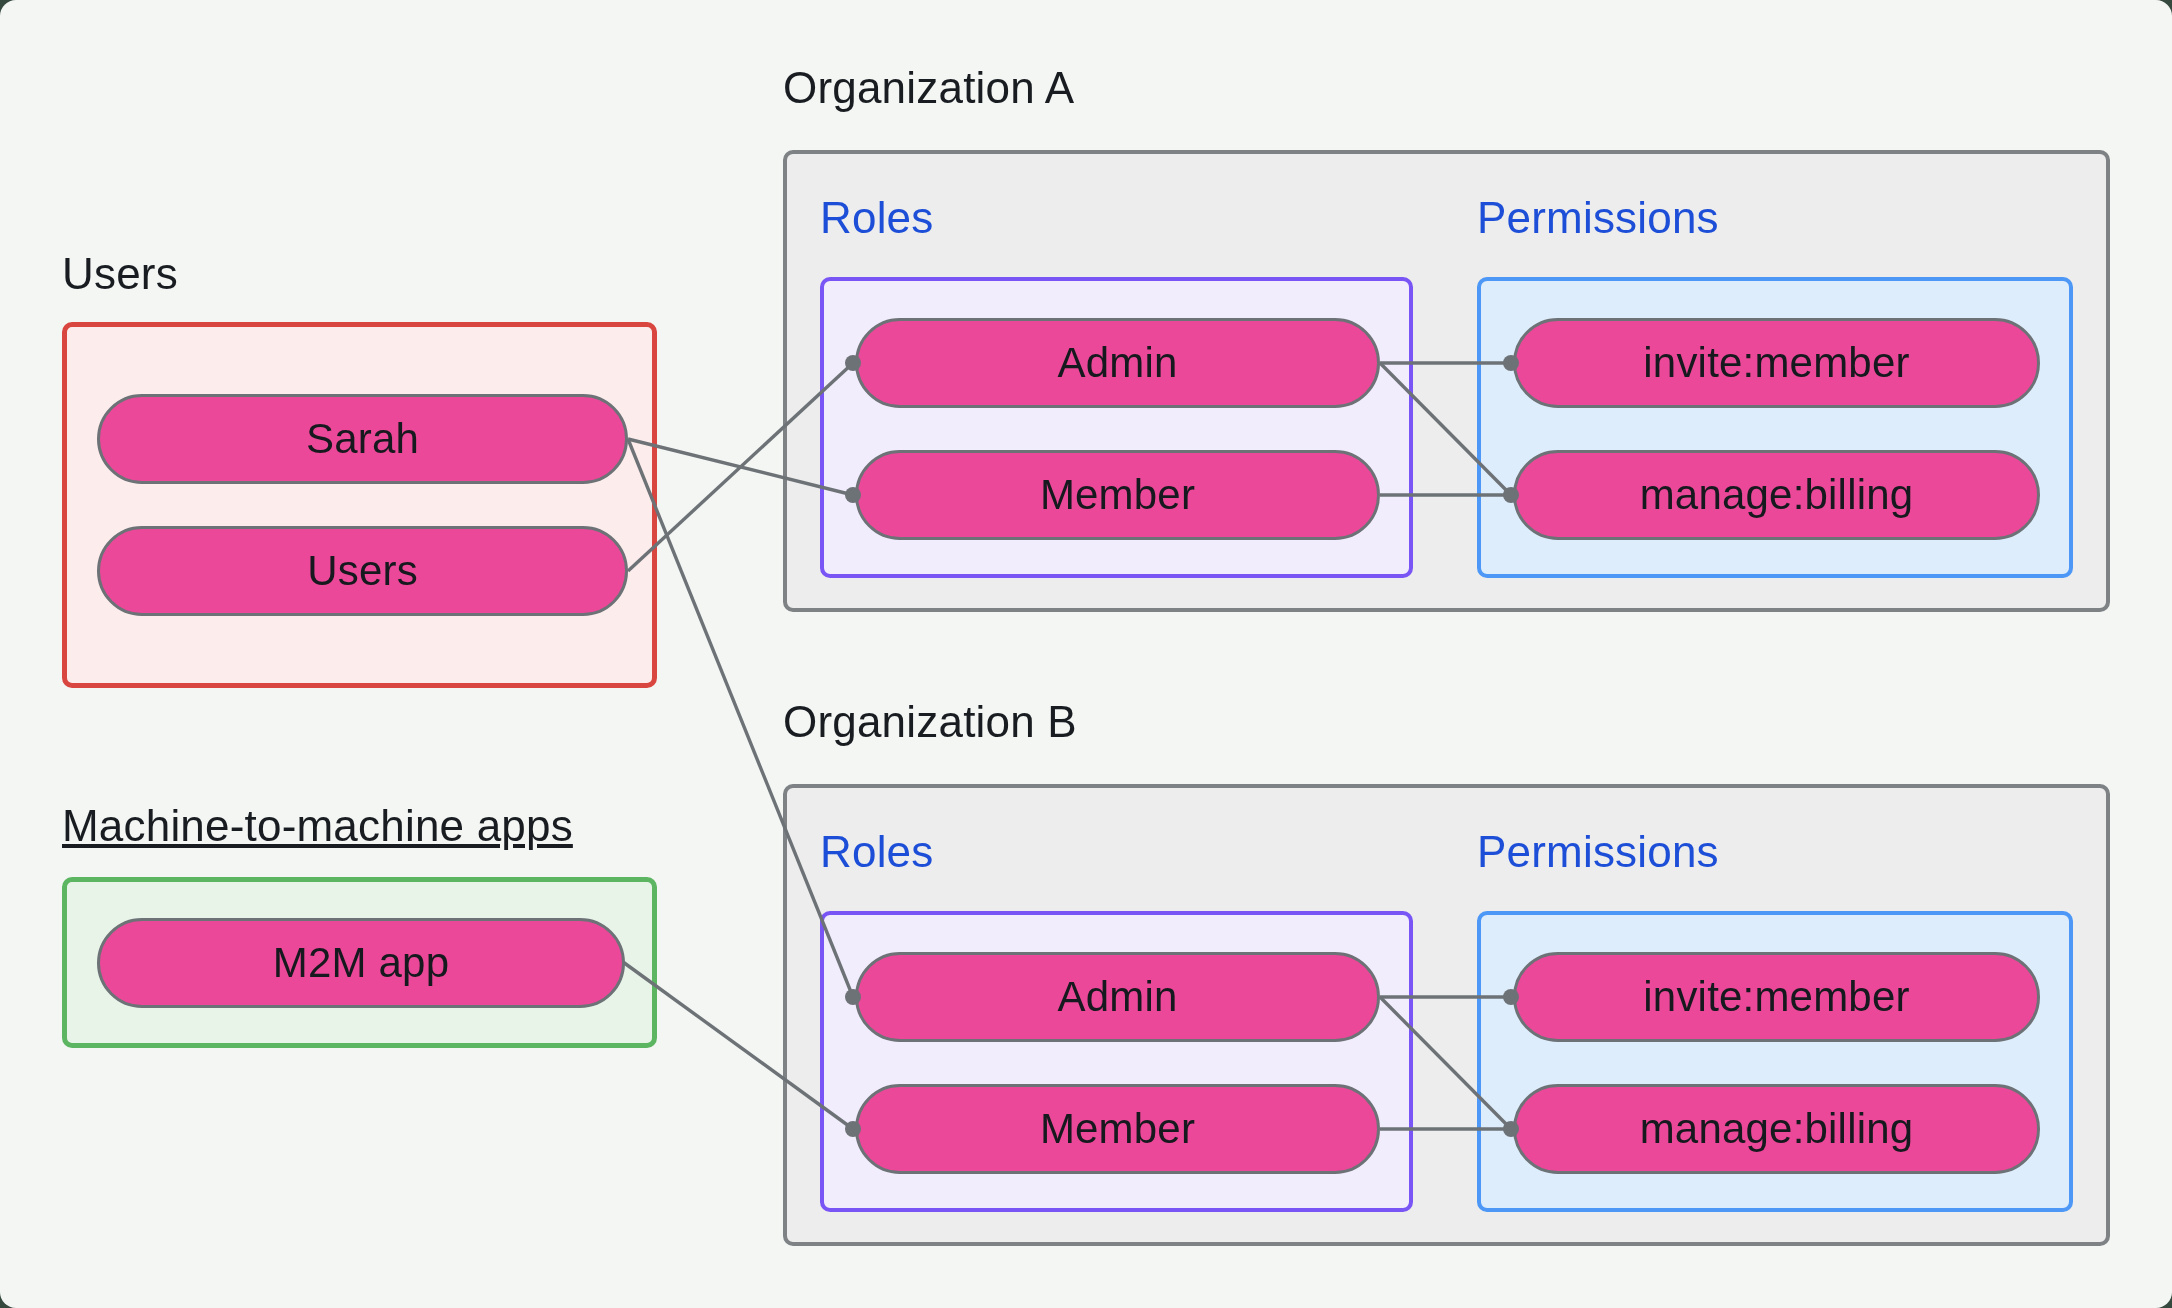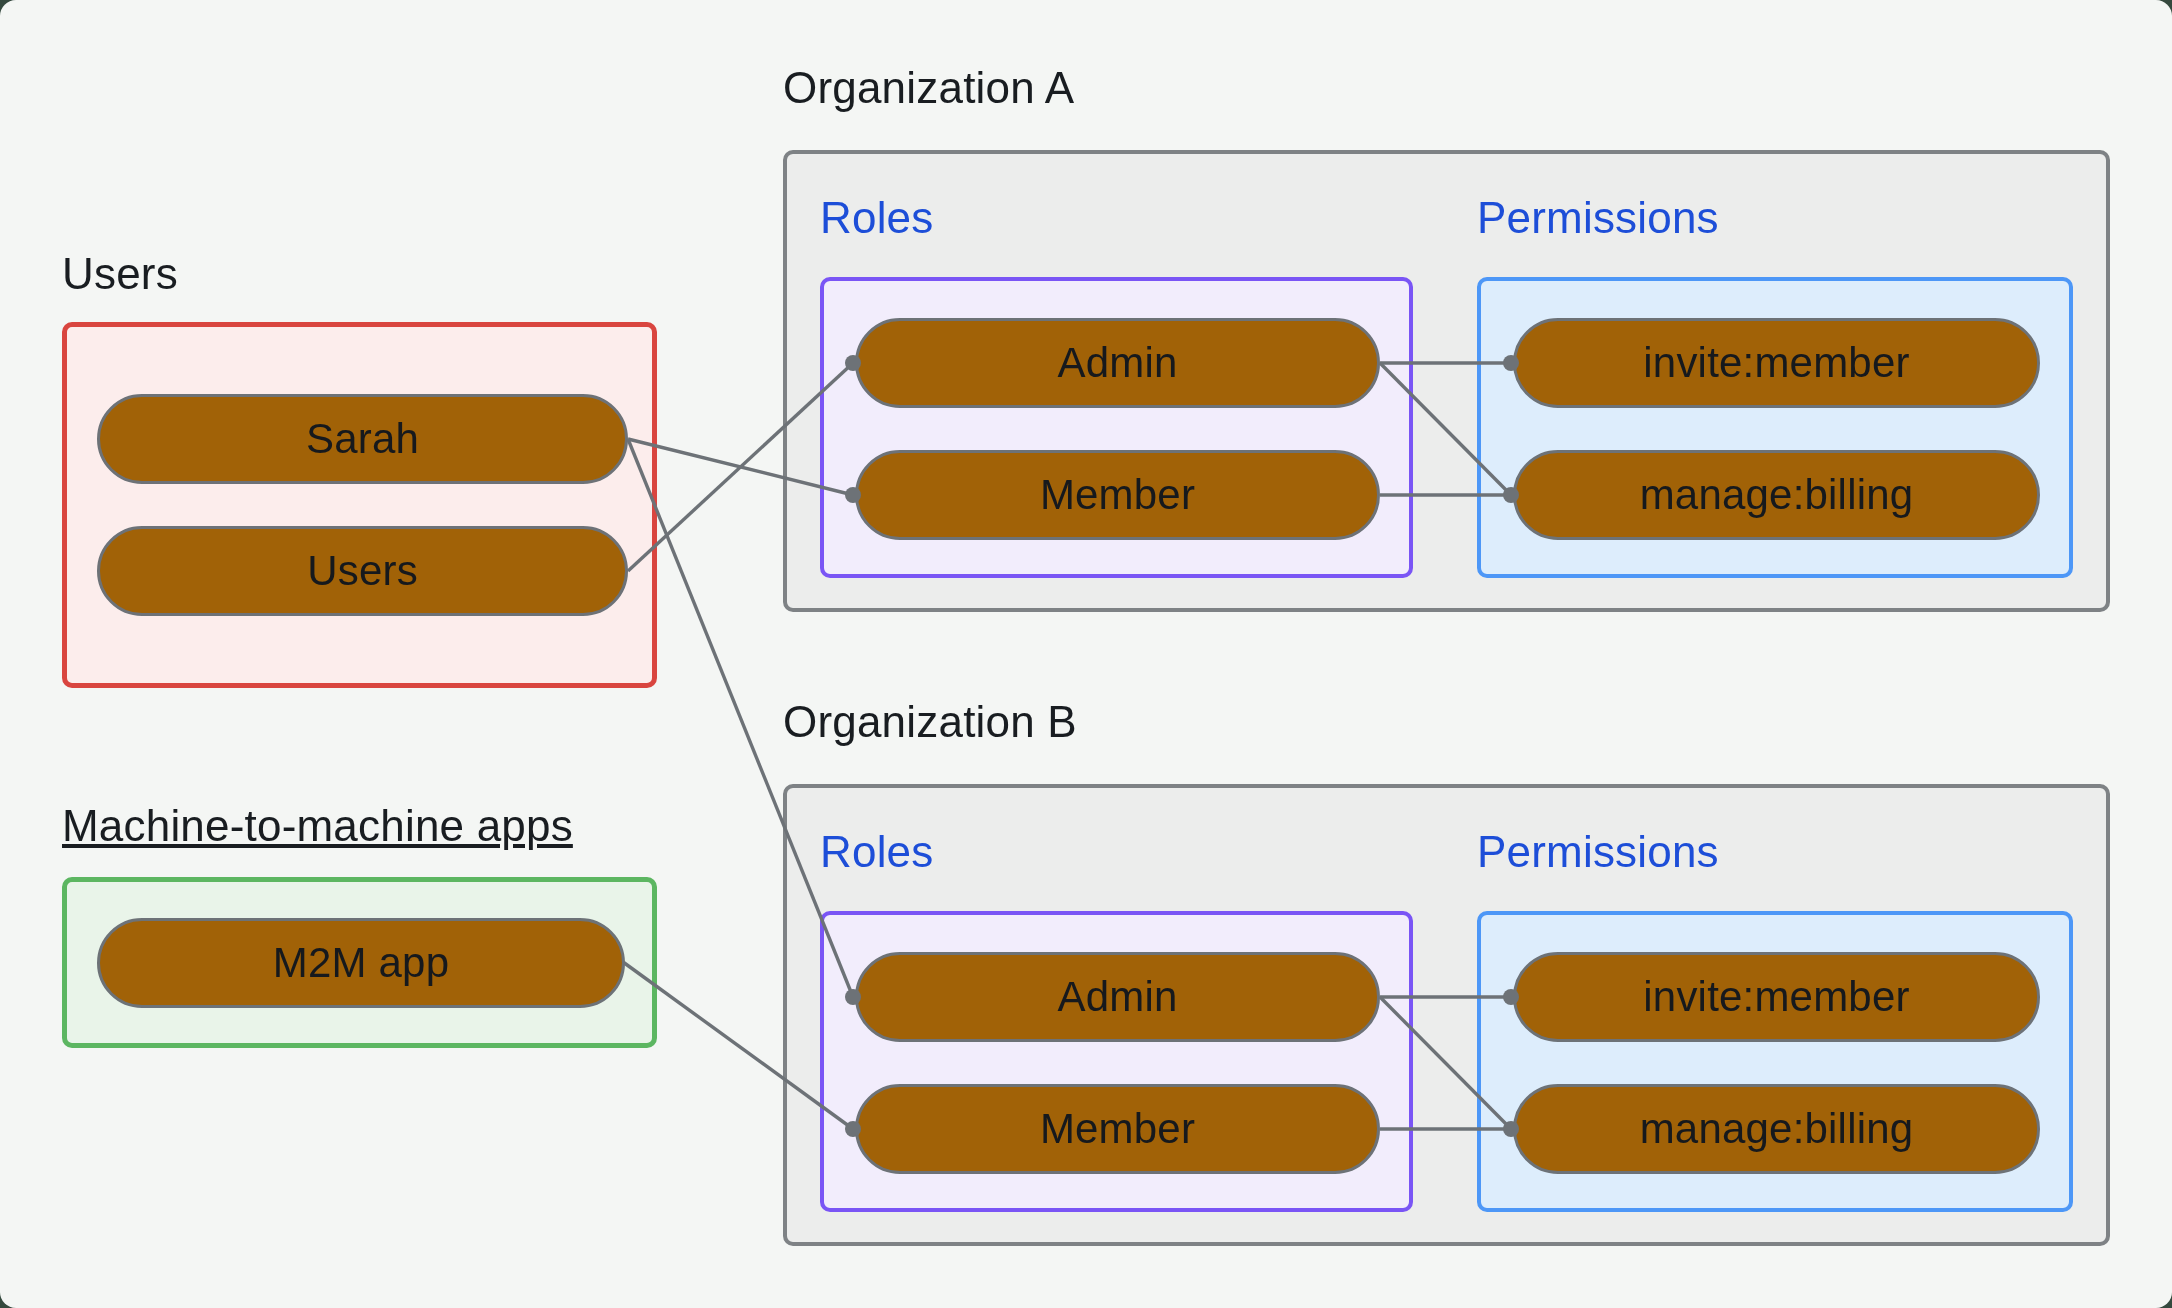--- a/index.html
+++ b/index.html
@@ -50,21 +50,21 @@
   }
   .perms-box{
     position:absolute;left:1477px;width:596px;height:301px;
     border:4px solid #4d97f7;background:#ddedfc;
     border-radius:10px;box-sizing:border-box;
   }
   .row1{top:277px;}
   .row2{top:911px;}
   .pill{
     position:absolute;height:90px;
-    background:#a16207;
+    background:#ec4899;
     border:3px solid #6d7277;
     border-radius:48px;
     box-sizing:border-box;
     display:flex;align-items:center;justify-content:center;
     font-size:42px;color:#16191d;letter-spacing:0.2px;
     white-space:nowrap;
   }
   .wire-layer{
     position:absolute;inset:0;
     pointer-events:none;

